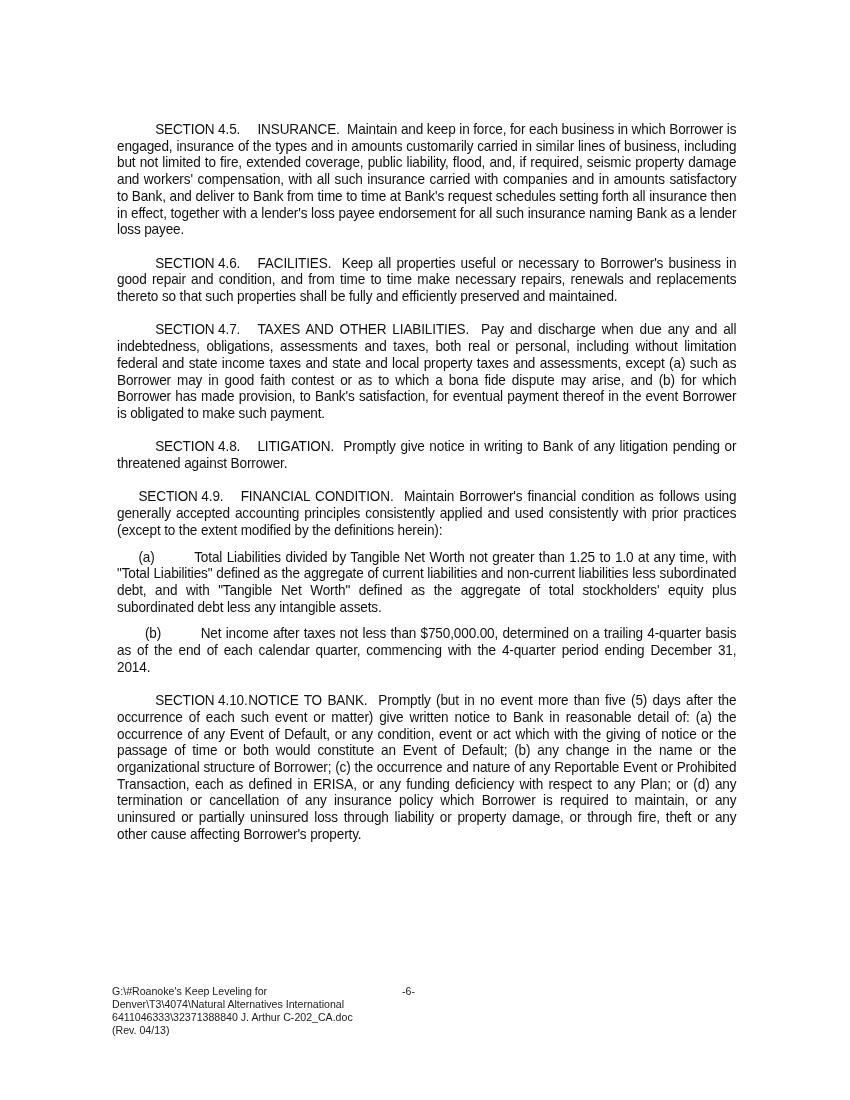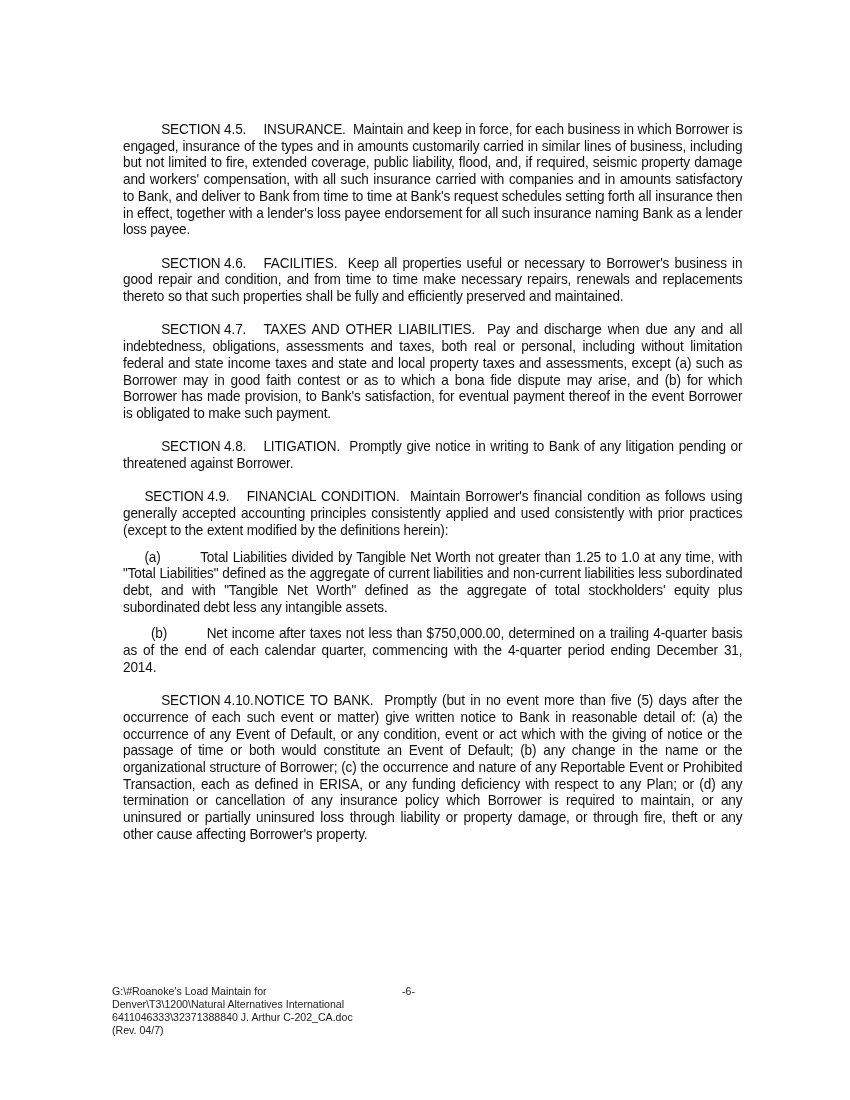--- a/index.html
+++ b/index.html
@@ -1,20 +1,20 @@
 <!DOCTYPE html>
 <html><head>
 <meta charset="utf-8">
 <style>
   html, body { margin: 0; padding: 0; }
   body {
     width: 850px; height: 1100px; background: #ffffff; position: relative; overflow: hidden;
     font-family: "Liberation Sans", sans-serif; color: #111111;
   }
-  .page { position: absolute; left: 123px; top: 121px; width: 619px; }
+  .page { position: absolute; left: 117px; top: 121px; width: 619px; }
   .para {
     font-size: 14.6px; line-height: 16.7px; text-align: justify;
     margin: 0 0 16.7px 0; letter-spacing: -0.15px;
     transform: scaleX(0.93); transform-origin: left top; width: 666px;
   }
   .para .indent { display: inline-block; width: 41px; }
   .para .sec-num { display: inline-block; width: 110px; }
   .sub { margin-bottom: 10px; }
   .sub .indent { width: 23px; }
   .sub .lbl { display: inline-block; width: 60px; }
@@ -39,18 +39,18 @@
 
   <p class="para sub"><span class="indent"></span><span class="lbl">(a)</span><span>Total Liabilities divided by Tangible Net Worth not greater than 1.25 to 1.0 at any time, with "Total Liabilities" defined as the aggregate of current liabilities and non-current liabilities less subordinated debt, and with "Tangible Net Worth" defined as the aggregate of total stockholders' equity plus subordinated debt less any intangible assets.</span></p>
 
   <p class="para sub-b"><span class="indent"></span><span class="lbl" style="display:inline-block;width:60px">(b)</span><span>Net income after taxes not less than $750,000.00, determined on a trailing 4-quarter basis as of the end of each calendar quarter, commencing with the 4-quarter period ending December 31, 2014.</span></p>
 
   <p class="para"><span class="indent"></span><span class="sec-num" style="width:100px">SECTION 4.10.</span><span>NOTICE TO BANK.</span>&nbsp; <span>Promptly (but in no event more than five (5) days after the occurrence of each such event or matter) give written notice to Bank in reasonable detail of: (a) the occurrence of any Event of Default, or any condition, event or act which with the giving of notice or the passage of time or both would constitute an Event of Default; (b) any change in the name or the organizational structure of Borrower; (c) the occurrence and nature of any Reportable Event or Prohibited Transaction, each as defined in ERISA, or any funding deficiency with respect to any Plan; or (d) any termination or cancellation of any insurance policy which Borrower is required to maintain, or any uninsured or partially uninsured loss through liability or property damage, or through fire, theft or any other cause affecting Borrower's property.</span></p>
 
 </div>
 
 <div class="footer">
-  <div>G:\#Roanoke's Load Maintain for</div>
-  <div>Denver\T3\1200\Natural Alternatives International</div>
+  <div>G:\#Roanoke's Keep Leveling for</div>
+  <div>Denver\T3\4074\Natural Alternatives International</div>
   <div>6411046333\32371388840 J. Arthur C-202_CA.doc</div>
-  <div>(Rev. 04/7)</div>
+  <div>(Rev. 04/13)</div>
 </div>
 <div class="pagenum">-6-</div>
 
 </body></html>

